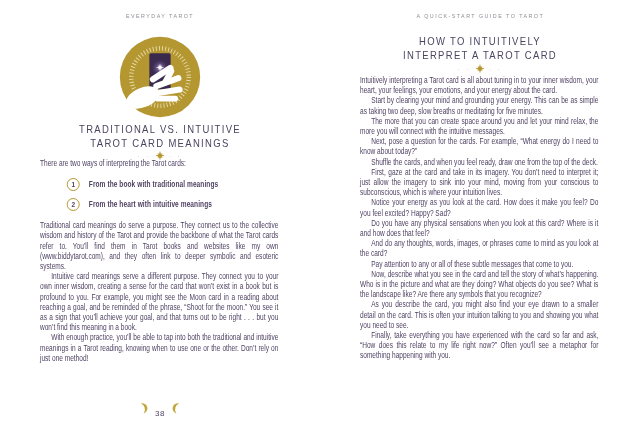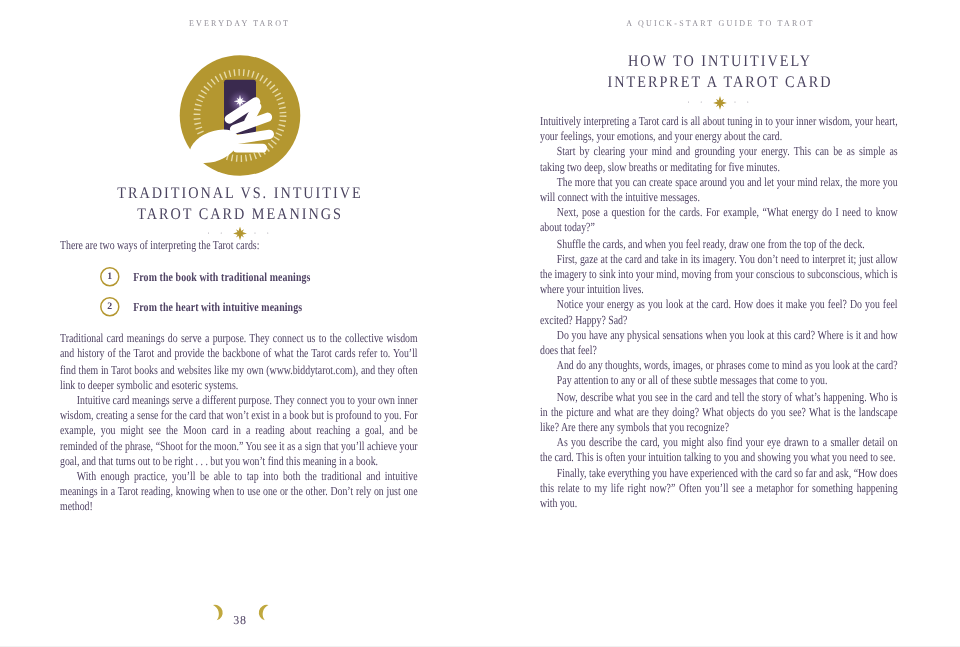--- a/index.html
+++ b/index.html
@@ -1,20 +1,20 @@
 <!DOCTYPE html>
 <html><head>
 <meta charset="utf-8">
 <style>
   html,body { margin:0; padding:0; background:#e8e8e8; }
   .spread {
     position:relative; width:640px; height:431px; background:#ffffff;
     font-family:"Liberation Sans", sans-serif; overflow:hidden; margin:0 auto;
   }
-  .page { position:absolute; top:0; width:320px; height:318px; background:#ffffff;font-family:Liberation Serif, serif; }
+  .page { position:absolute; top:0; width:320px; height:318px; background:#ffffff; }
   .page-left  { left:0; }
   .page-right { left:320px; }
 
   .runhead {
     position:absolute; top:13px; left:0; width:100%; text-align:center;
     font-size:5.8px; letter-spacing:1.6px; color:#8f8c96; white-space:nowrap;
   }
   .runhead span { display:inline-block; transform:scaleX(0.92); }
 
   .chapter-icon { position:absolute; top:36px; left:119px; width:82px; height:82px; }

